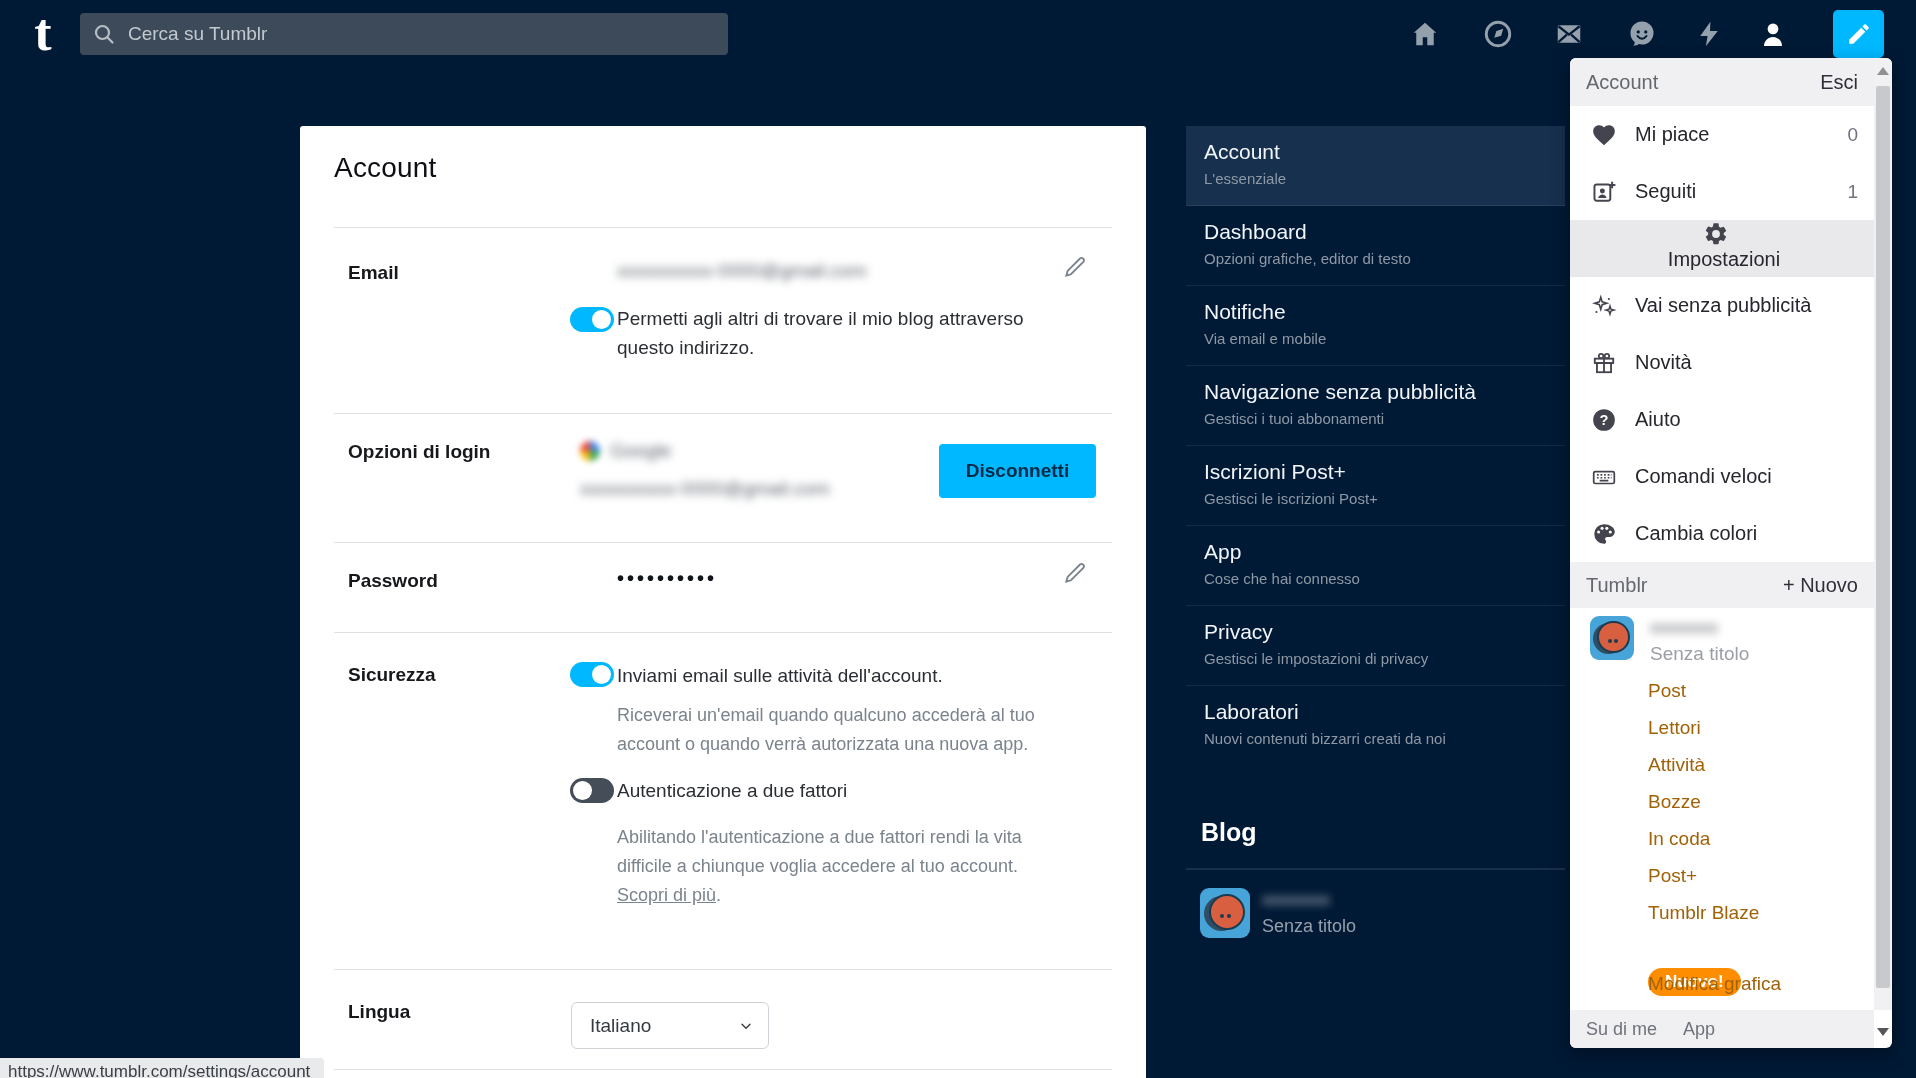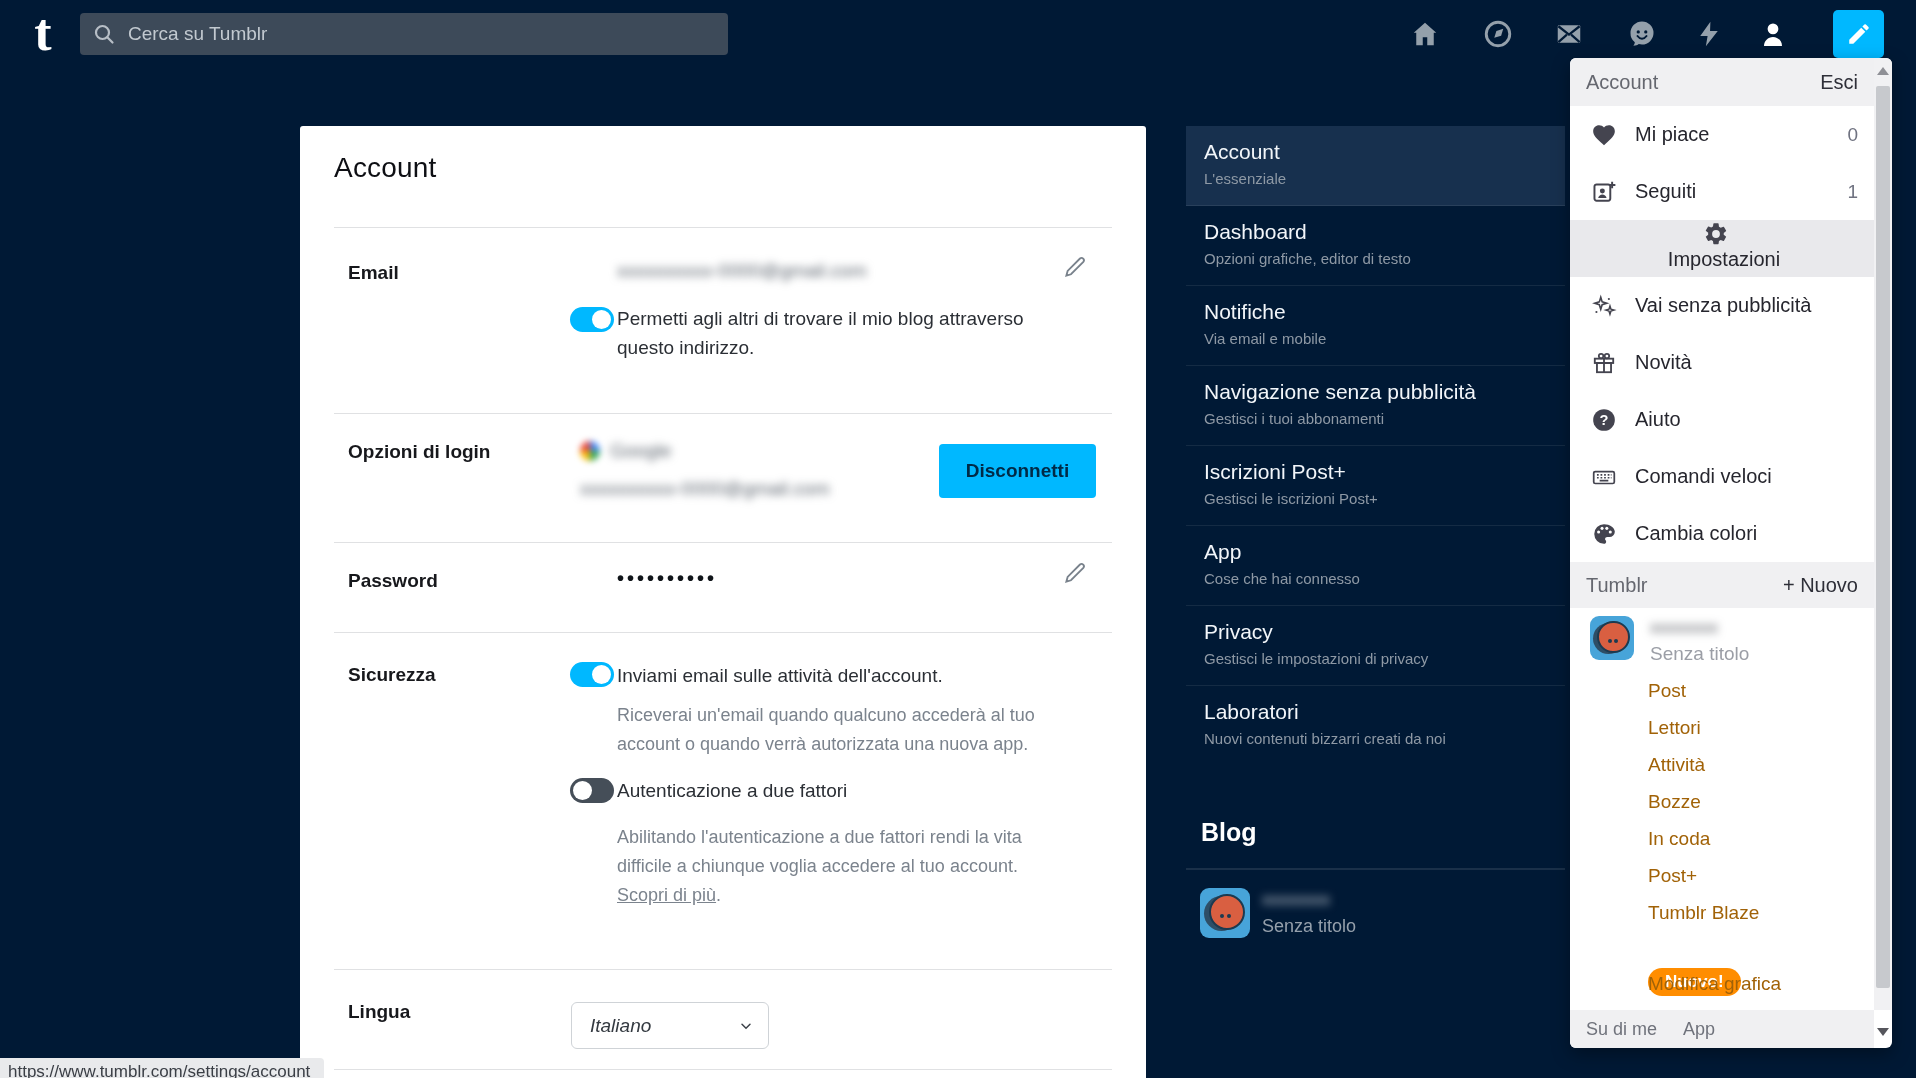--- a/index.html
+++ b/index.html
@@ -33,21 +33,21 @@
   .tgl-label{position:absolute;left:317px;width:445px;font-size:19px;color:#2b2f35;line-height:29px;}
   .desc{position:absolute;left:317px;width:452px;font-size:18px;color:#7b838d;line-height:29px;}
   .desc a{color:#7b838d;text-decoration:underline;cursor:pointer;}
   .btn-disconnect{position:absolute;left:627px;top:318px;width:157px;height:54px;background:#00b8ff;border:none;
         border-radius:4px;color:#002a47;font-size:19px;font-weight:bold;font-family:"Liberation Sans",sans-serif;cursor:pointer;margin-left:12px;}
   .pwd-dots{position:absolute;left:317px;top:441px;font-size:20px;font-weight:bold;letter-spacing:3px;color:#101419;}
   .google-g{display:inline-block;width:20px;height:20px;border-radius:50%;vertical-align:-4px;margin-right:10px;
         background:conic-gradient(#4285F4 0 25%,#34A853 0 50%,#FBBC05 0 75%,#EA4335 0);}
   .select{position:absolute;left:271px;top:876px;width:198px;height:47px;border:1px solid #cfd3d7;border-radius:6px;
         display:flex;align-items:center;justify-content:space-between;padding:0 14px 0 18px;box-sizing:border-box;
-        font-size:19px;color:#343a41;cursor:pointer;background:#fff;font-style:italic;}
+        font-size:19px;color:#343a41;cursor:pointer;background:#fff;}
 
   
   .settings-nav{position:absolute;left:1186px;top:126px;width:379px;}
   .snav-item{box-sizing:border-box;height:80px;padding:14px 18px 0 18px;border-bottom:1px solid rgba(255,255,255,.08);cursor:pointer;}
   .snav-item.active{background:#17304e;}
   .snav-title{font-size:21px;color:#f2f6fa;font-weight:500;margin-bottom:6px;}
   .snav-sub{font-size:15px;color:#8e99a5;}
 
   .blog-heading{position:absolute;left:1201px;top:818px;font-size:25px;font-weight:bold;color:#ffffff;}
   .blog-div{position:absolute;left:1186px;top:868px;width:379px;height:2px;background:rgba(255,255,255,.10);}

